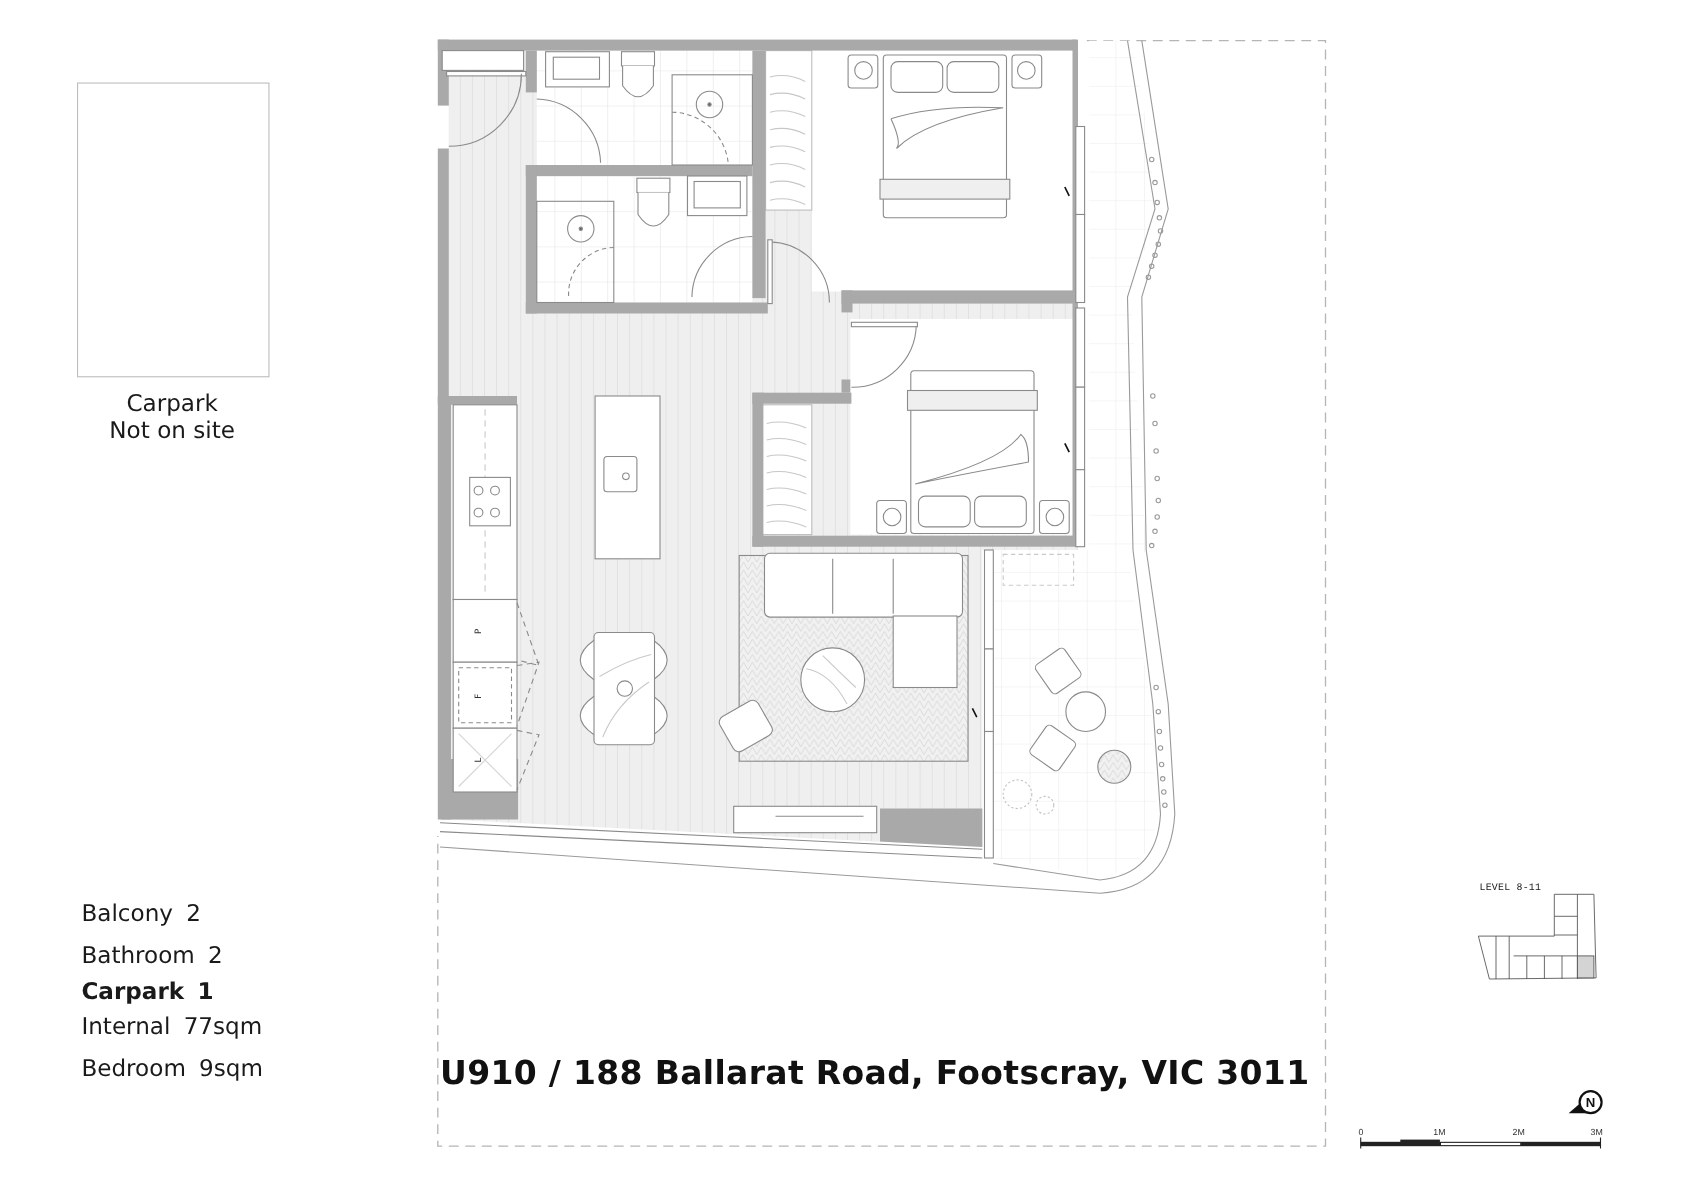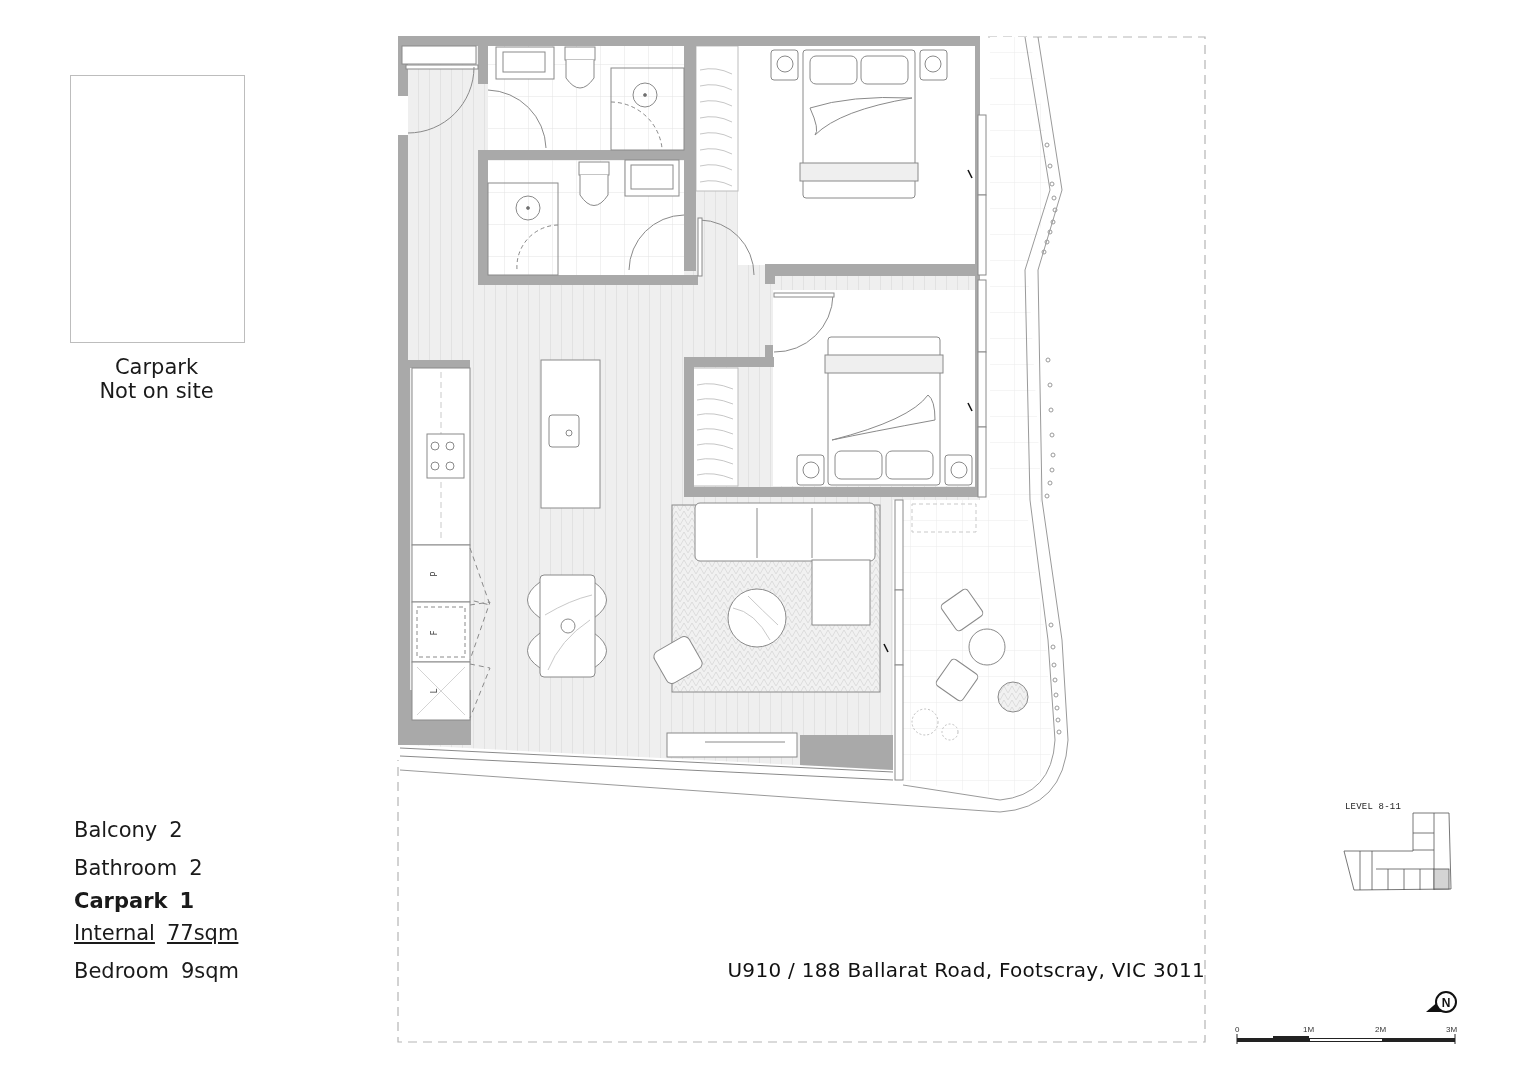--- a/index.html
+++ b/index.html
@@ -4,21 +4,21 @@
 <style>
   html, body { margin: 0; padding: 0; background: #ffffff; }
   body { width: 1528px; height: 1080px; position: relative; overflow: hidden;
          font-family: "DejaVu Sans", sans-serif; color: #111; }
   .abs { position: absolute; }
   .carpark-box { left: 70px; top: 75px; width: 173px; height: 266px; border: 1px solid #bdbdbd; }
   .carpark-label { left: 70px; top: 355px; width: 173px; text-align: center; font-size: 21px; line-height: 24px; color: #1a1a1a; }
   .specs { left: 74px; top: 818px; font-size: 21px; color: #1a1a1a; }
   .spec-row { position: absolute; white-space: nowrap; }
   .spec-row .val { margin-left: 12px; }
-  .address { left: 400px; top: 958px; width: 805px; text-align: right; font-size: 20px; font-weight: normal; letter-spacing: 0.3px; }
+  .address { left: 400px; top: 958px; width: 805px; text-align: left; font-size: 30px; font-weight: bold; letter-spacing: 0.3px; }
   .plan { left: 0; top: 0; }
   .keyplan-title { left: 1345px; top: 802px; font-size: 9px; font-family: Liberation Mono, monospace; letter-spacing: 0.2px; color: #222; }
   .scale-label { font-size: 8px; color: #333; font-family: "Liberation Sans", sans-serif; }
   .north { left: 1424px; top: 990px; width: 34px; height: 26px; }
 </style>
 </head>
 <body>
 
 <div class="abs carpark-box"></div>
 <div class="abs carpark-label">
@@ -293,21 +293,21 @@
 <div class="abs specs">
   <div class="spec-row" style="top:0px;">
     <span>Balcony</span><span class="val">2</span>
   </div>
   <div class="spec-row" style="top:38px;">
     <span>Bathroom</span><span class="val">2</span>
   </div>
   <div class="spec-row" style="top:71px;font-weight:bold;">
     <span>Carpark</span><span class="val">1</span>
   </div>
-  <div class="spec-row" style="top:103px;text-decoration:underline;">
+  <div class="spec-row" style="top:103px;">
     <span>Internal</span><span class="val">77sqm</span>
   </div>
   <div class="spec-row" style="top:141px;">
     <span>Bedroom</span><span class="val">9sqm</span>
   </div>
 </div>
 
 <div class="abs address">U910 / 188 Ballarat Road, Footscray, VIC 3011</div>
 
 </body></html>

